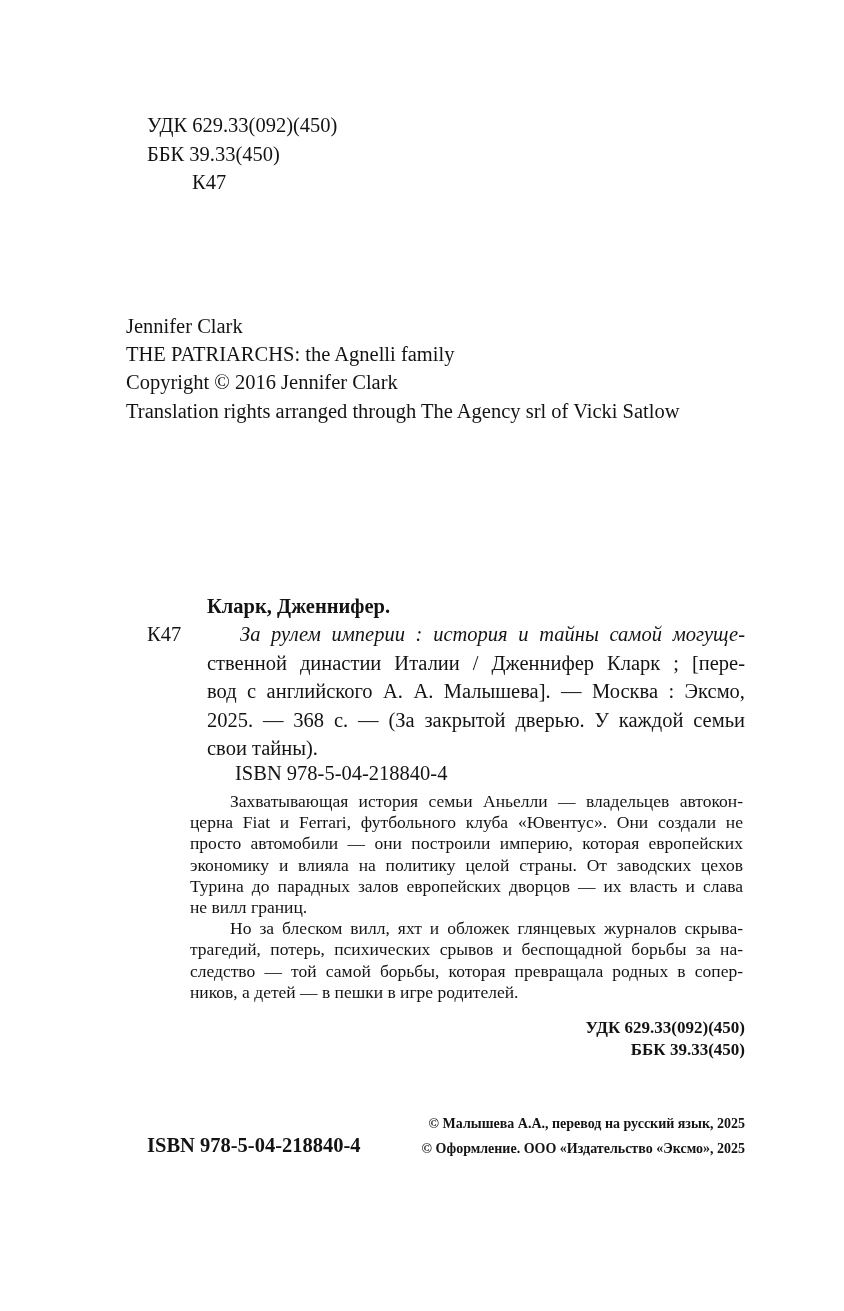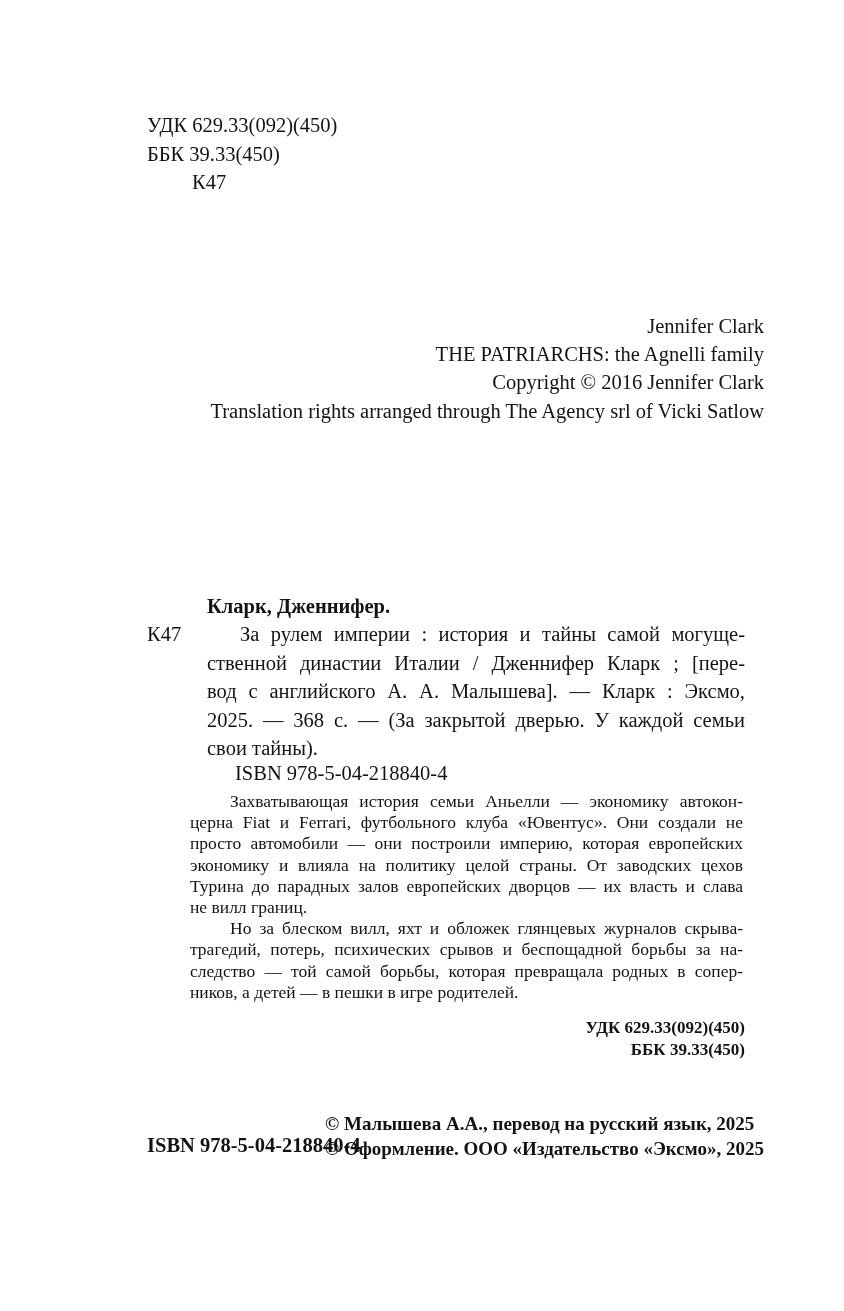--- a/index.html
+++ b/index.html
@@ -17,37 +17,37 @@
   .top-codes {
     left: 147px; top: 111px;
     font-size: 20.5px; line-height: 28.5px;
     white-space: nowrap;
   }
   .top-codes .author-sign { padding-left: 45px; }
 
   
   .rights {
     left: 126px; top: 312px; width: 638px;
-    text-align: right;
+    text-align: left;
     font-size: 20.5px; line-height: 28.2px;
     white-space: nowrap;
   }
 
   
   .entry-code {
     left: 147px; top: 620px;
     font-size: 20.5px; line-height: 28.4px;
   }
   .entry {
     left: 207px; top: 592px; width: 538px;
     font-size: 20.5px; line-height: 28.4px;
   }
   .entry .author-heading { font-weight: bold; }
   .jl { text-align: justify; text-align-last: justify; }
-  .jl.first-entry { text-indent: 33px; }
+  .jl.first-entry { text-indent: 33px; font-style: italic; }
   .plain { text-align: left; }
 
   .entry-isbn {
     left: 235px; top: 759px;
     font-size: 20.5px; line-height: 28px;
     white-space: nowrap;
   }
 
   
   .annotation {
@@ -69,21 +69,21 @@
   .footer-isbn {
     left: 147px; top: 1133px;
     font-weight: bold;
     font-size: 20.5px; line-height: 25px;
     white-space: nowrap;
   }
   .footer-copy {
     left: 325px; top: 1111px; width: 420px;
     text-align: right;
     font-weight: bold;
-    font-size: 19px; line-height: 25.4px;
+    font-size: 14px; line-height: 25.4px;
     white-space: nowrap;
   }
 </style>
 </head>
 <body>
 
 <div>
 
   <div class="abs top-codes">
     <div>УДК 629.33(092)(450)</div>
@@ -97,29 +97,29 @@
     <div>Copyright © 2016 Jennifer Clark</div>
     <div>Translation rights arranged through The Agency srl of Vicki Satlow</div>
   </div>
 
   <div class="abs entry-code">К47</div>
 
   <div class="abs entry">
     <div class="author-heading">Кларк, Дженнифер.</div>
     <div class="jl first-entry">За рулем империи : история и тайны самой могуще-</div>
     <div class="jl">ственной династии Италии / Дженнифер Кларк ; [пере-</div>
-    <div class="jl">вод с английского А. А. Малышева]. — Кларк : Эксмо,</div>
+    <div class="jl">вод с английского А. А. Малышева]. — Москва : Эксмо,</div>
     <div class="jl">2025. — 368 с. — (За закрытой дверью. У каждой семьи</div>
     <div class="plain">свои тайны).</div>
   </div>
 
   <div class="abs entry-isbn">ISBN 978-5-04-218840-4</div>
 
   <div class="abs annotation">
-    <div class="jl ind">Захватывающая история семьи Аньелли — экономику автокон-</div>
+    <div class="jl ind">Захватывающая история семьи Аньелли — владельцев автокон-</div>
     <div class="jl">церна Fiat и Ferrari, футбольного клуба «Ювентус». Они создали не</div>
     <div class="jl">просто автомобили — они построили империю, которая европейских</div>
     <div class="jl">экономику и влияла на политику целой страны. От заводских цехов</div>
     <div class="jl">Турина до парадных залов европейских дворцов — их власть и слава</div>
     <div class="plain">не вилл границ.</div>
     <div class="jl ind">Но за блеском вилл, яхт и обложек глянцевых журналов скрыва-</div>
     <div class="jl">трагедий, потерь, психических срывов и беспощадной борьбы за на-</div>
     <div class="jl">следство — той самой борьбы, которая превращала родных в сопер-</div>
     <div class="plain">ников, а детей — в пешки в игре родителей.</div>
   </div>

